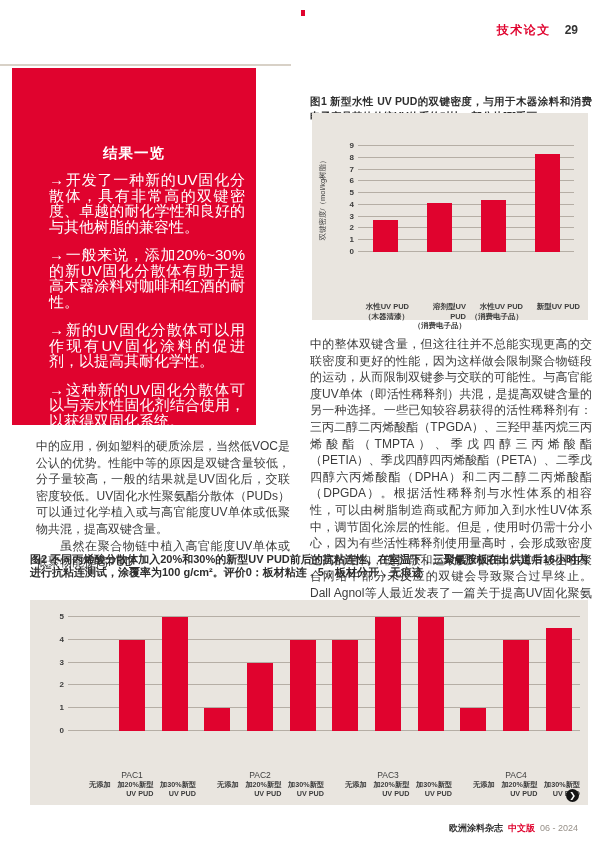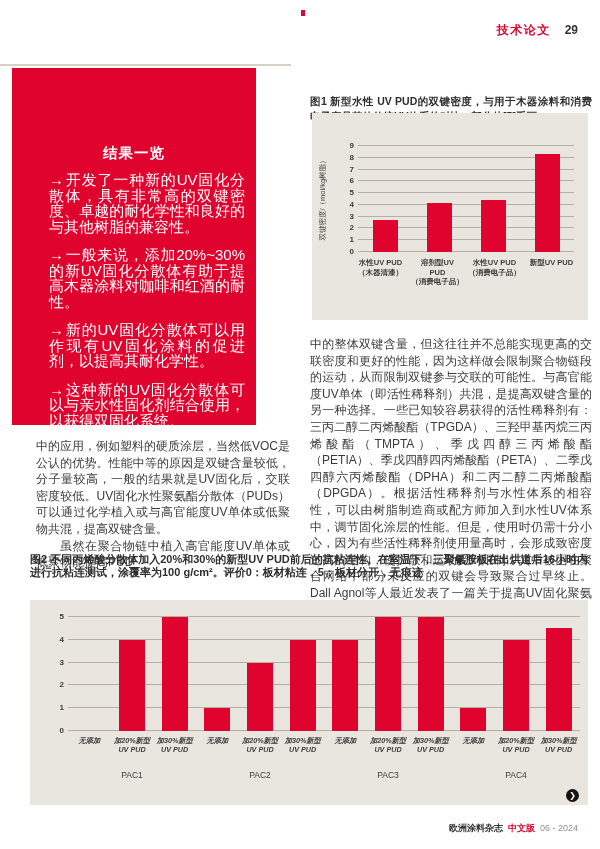--- a/index.html
+++ b/index.html
@@ -40,37 +40,37 @@
   .bars-row{position:absolute;left:0;right:0;top:0;bottom:0;display:flex;}
   .bar-slot{flex:1;display:flex;justify-content:center;align-items:flex-end;height:100%;}
   .bar{background:var(--red);}
 
   
   .chart1{position:absolute;left:312px;top:113px;width:276px;height:207px;}
   .c1-ylabel{position:absolute;left:-55px;top:80px;width:130px;height:11px;line-height:11px;transform:rotate(-90deg);font-size:7.5px;color:var(--ink);text-align:center;}
   .plot1{left:46px;top:33px;width:216px;height:106px;}
   .plot1 .bar{width:25px;}
   .xlabels1{position:absolute;left:40px;top:145px;width:228px;display:flex;}
-  .xlabel-slot{flex:1;text-align:center;font-size:7.5px;font-weight:bold;line-height:9.5px;color:var(--ink);white-space:nowrap;}
+  .xlabel-slot{flex:1;text-align:right;font-size:7.5px;font-weight:bold;line-height:9.5px;color:var(--ink);white-space:nowrap;margin-top:44px;}
 
   
   .body-right{position:absolute;left:310px;top:336px;width:282px;}
   .body-left{position:absolute;left:36px;top:438px;width:254px;}
   .body-right p,.body-left p{font-size:12px;line-height:16.6px;color:var(--ink);text-align:justify;}
   .body-left p.indent{text-indent:2em;}
 
   
   .fig2-caption{position:absolute;left:30px;top:553px;width:558px;font-size:11px;font-weight:bold;color:var(--cap);line-height:13px;text-align:justify;}
 
   
   .chart2{position:absolute;left:30px;top:600px;width:558px;height:205px;}
   .plot2{left:38px;top:17px;width:512px;height:114px;}
   .plot2 .bar{width:26px;}
   .groups-row{position:absolute;left:0;right:0;top:0;bottom:0;display:flex;}
-  .group{flex:1;display:flex;font-style:italic;}
+  .group{flex:1;display:flex;}
   .xlabels2{position:absolute;left:38px;top:136px;width:512px;display:flex;}
   .xlabels2 .group{flex:1;display:flex;}
   .xlabels2 .xlabel-slot{font-size:7.2px;line-height:9px;}
   .grouplabels{position:absolute;left:38px;top:170px;width:512px;display:flex;}
   .grouplabel{flex:1;text-align:center;font-size:8.5px;color:var(--ink);}
 
   
   .next-button{position:absolute;left:566px;top:789px;width:13px;height:13px;border-radius:50%;background:#141414;color:#fff;display:flex;align-items:center;justify-content:center;cursor:pointer;}
   .next-button .arrow-glyph{font-size:8px;line-height:8px;font-weight:bold;}
 

